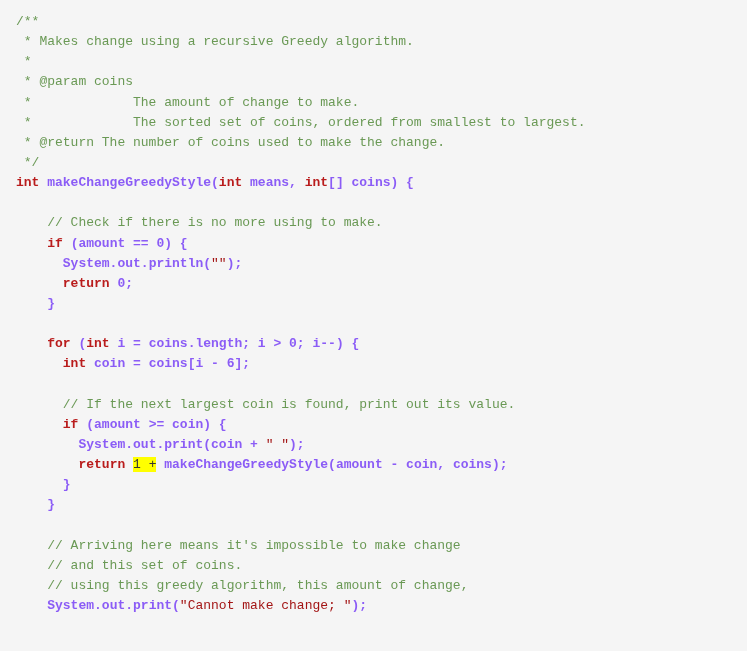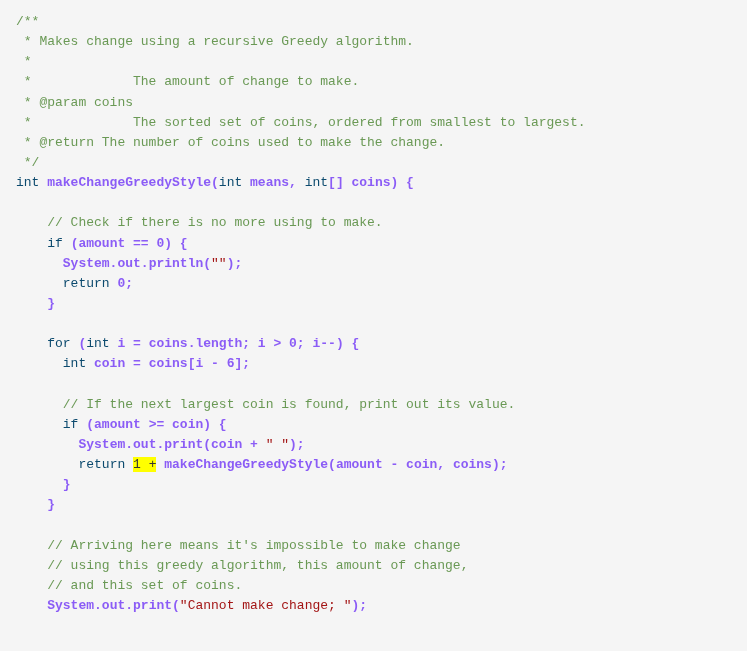--- a/index.html
+++ b/index.html
@@ -14,43 +14,43 @@
       width: 747px;
       min-height: 651px;
       padding: 12px 16px;
       overflow: auto;
     }
     .line {
       white-space: pre;
       display: block;
     }
     .comment { color: #6a9955; }
-    .keyword { color: #0c4a6e; font-weight: normal; }
+    .keyword { color: #b91c1c; font-weight: bold; }
     .text-normal { color: #8b5cf6; font-weight: bold; }
     .highlight-yellow {
       background-color: #ffff00;
       color: #333;
     }
     .string { color: #a31515; }
   </style>
 </head>
 <body>
 
 <div class="code-container">
 
   <span class="line comment">/**</span>
 
   <span class="line comment"> * Makes change using a recursive Greedy algorithm.</span>
 
   <span class="line comment"> *</span>
 
 
+  <span class="line comment"> * @param coins</span>
+
   <span class="line comment"> *             The amount of change to make.</span>
-
-  <span class="line comment"> * @param coins</span>
 
   <span class="line comment"> *             The sorted set of coins, ordered from smallest to largest.</span>
 
   <span class="line comment"> * @return The number of coins used to make the change.</span>
 
   <span class="line comment"> */</span>
 
   <span class="line"><span class="keyword">int</span><span class="text-normal"> makeChangeGreedyStyle(</span><span class="keyword">int</span><span class="text-normal"> means, </span><span class="keyword">int</span><span class="text-normal">[] coins) {</span></span>
 
   <span class="line"> </span>
@@ -83,19 +83,19 @@
   <span class="line">        <span class="keyword">return</span><span class="text-normal"> </span><span class="highlight-yellow">1 +</span><span class="text-normal"> makeChangeGreedyStyle(amount - coin, coins);</span></span>
 
   <span class="line text-normal">      }</span>
 
   <span class="line text-normal">    }</span>
 
   <span class="line"> </span>
 
   <span class="line comment">    // Arriving here means it's impossible to make change</span>
 
+  <span class="line comment">    // and this set of coins.</span>
+
   <span class="line comment">    // using this greedy algorithm, this amount of change,</span>
-
-  <span class="line comment">    // and this set of coins.</span>
 
   <span class="line">    <span class="text-normal">System.out.print(</span><span class="string">"Cannot make change; "</span><span class="text-normal">);</span></span>
 
 </div>
 
 </body></html>

